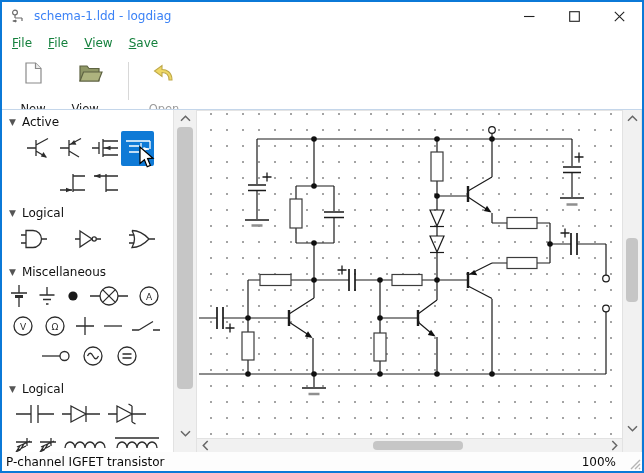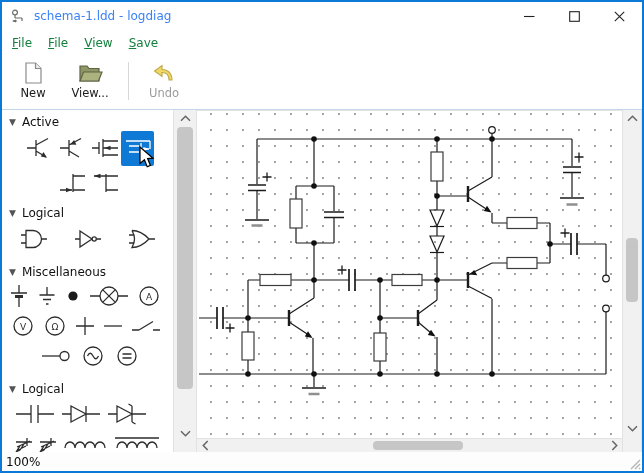--- a/index.html
+++ b/index.html
@@ -15,21 +15,21 @@
 
   
   .menubar { height:26px; display:flex; align-items:center; padding-left:2px; background:#fff; flex:0 0 auto; }
   .menu-item { font-size:12px; color:#15803d; padding:4px 8px; }
   .menu-item::first-letter { text-decoration:underline; }
 
   
   .toolbar { height:53px; display:flex; align-items:flex-start; padding:3px 0 0 6px; background:#fff; flex:0 0 auto; }
   .tb-btn { width:50px; display:flex; flex-direction:column; align-items:center; gap:1px; padding-top:2px; margin-right:4px; }
   .tb-btn.wide { width:56px; }
-  .tb-btn .tb-label { font-size:11.5px; color:#1a1a1a; }
+  .tb-btn .tb-label { font-size:11.5px; color:#1a1a1a;margin-top:16px; }
   .tb-btn.disabled .tb-label { color:#9b9b9b; }
   .tb-sep { width:1px; height:38px; background:#d8d8d8; margin:3px 10px 0 6px; }
 
   
   .main { flex:1 1 auto; display:flex; border-top:1px solid #c4d6ea; min-height:0; }
 
   
   .palette { width:171px; background:#fff; overflow:hidden; position:relative; flex:0 0 auto; }
   .sec-header { display:flex; align-items:center; gap:6px; margin:3px 0 0 7px; height:17px; }
   .sec-header .tri { font-size:9px; color:#555; }
@@ -121,21 +121,21 @@
         <path d="M3,5 H10 L12,7.5 H22 V20 H3 Z" fill="#8f9766" stroke="#5e6342" stroke-width="1.2"></path>
         <path d="M3,20 L6.5,11 H25 L21.5,20 Z" fill="#adb37e" stroke="#5e6342" stroke-width="1.2"></path>
       </svg>
       <span class="tb-label">View...</span>
     </div>
     <div class="tb-sep"></div>
     <div class="tb-btn disabled">
       <svg width="24" height="24" viewBox="0 0 24 24">
         <path d="M20,19 C20,11 14.5,8.5 10,8.5 L10,4.5 L2.5,10 L10,15.5 L10,11.5 C14,11.5 17,13 17,19 Z" fill="#edd24a" stroke="#b49a2a" stroke-width="1.1" opacity="0.85"></path>
       </svg>
-      <span class="tb-label">Undo</span>
+      <span class="tb-label">Open</span>
     </div>
   </div>
 
   <div class="main">
 
     <div class="palette">
 
       <div class="sec-header">
         <span class="tri">▼</span>
         <span class="sec-label">Active</span>
@@ -474,18 +474,19 @@
       <div class="sb-thumb" style="top:128px; height:64px"></div>
       <div class="sb-arrow" style="bottom:16px">
         <svg width="11" height="7" viewBox="0 0 11 7">
             <polyline points="1,1.3 5.5,5.7 10,1.3" fill="none" stroke="#666" stroke-width="1.5"></polyline>
           </svg>
       </div>
     </div>
   </div>
 
   <div class="statusbar">
+    <span class="status-msg">P-channel IGFET transistor</span>
     <span class="zoom-level">100%</span>
     <svg class="grip" width="13" height="13" viewBox="0 0 13 13">
       <path d="M12,3 L3,12 M12,7 L7,12 M12,11 L11,12" stroke="#b5b5b5" stroke-width="1.4" fill="none"></path>
     </svg>
   </div>
 </div>
 
 </body></html>

